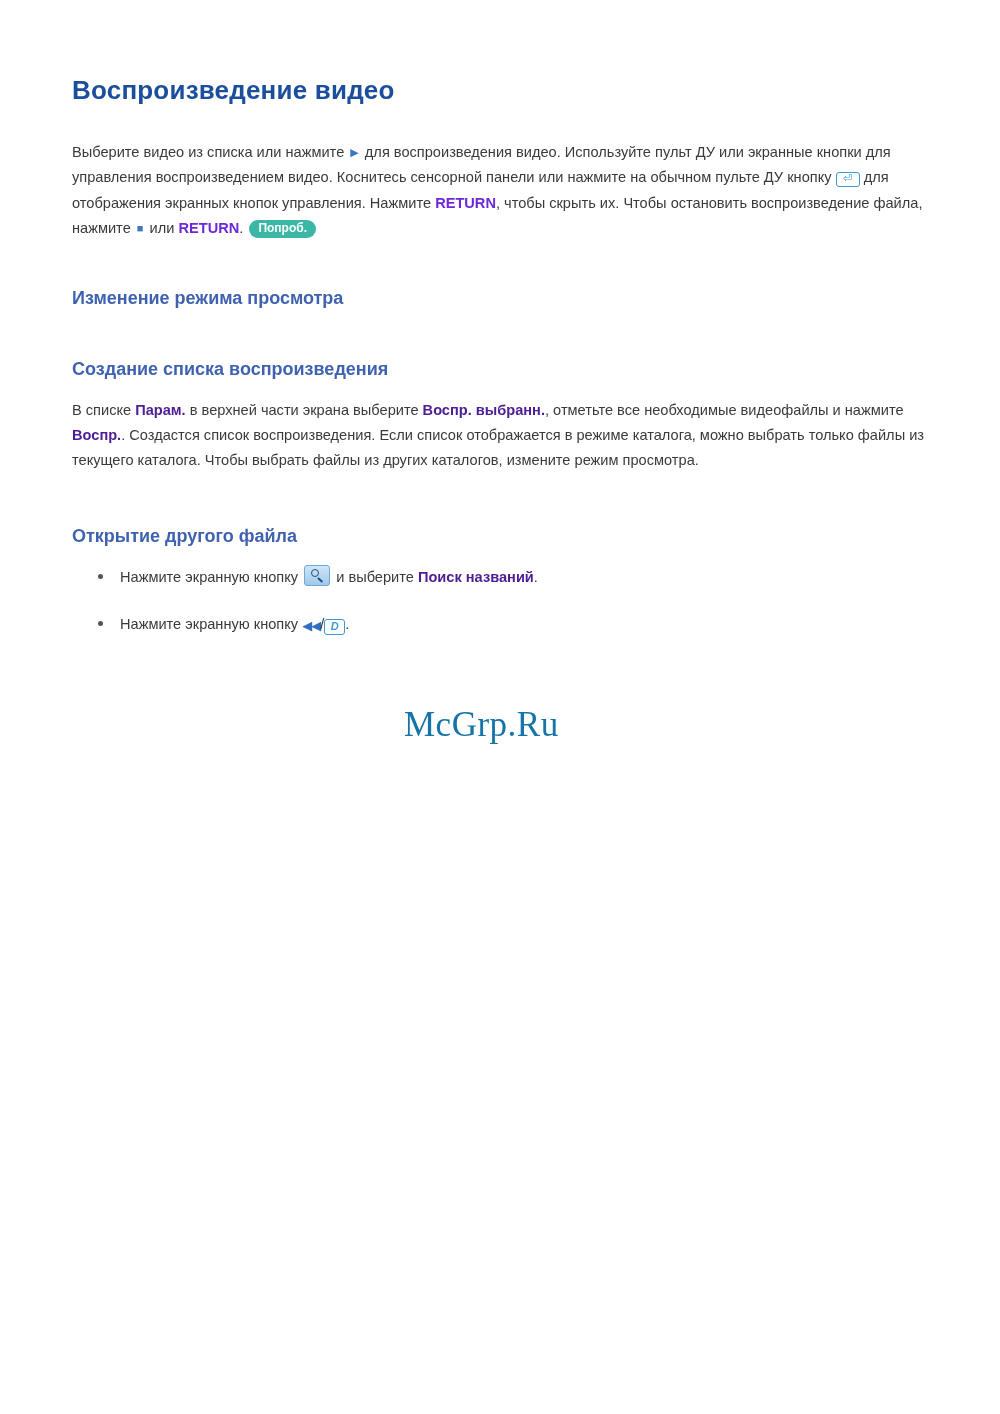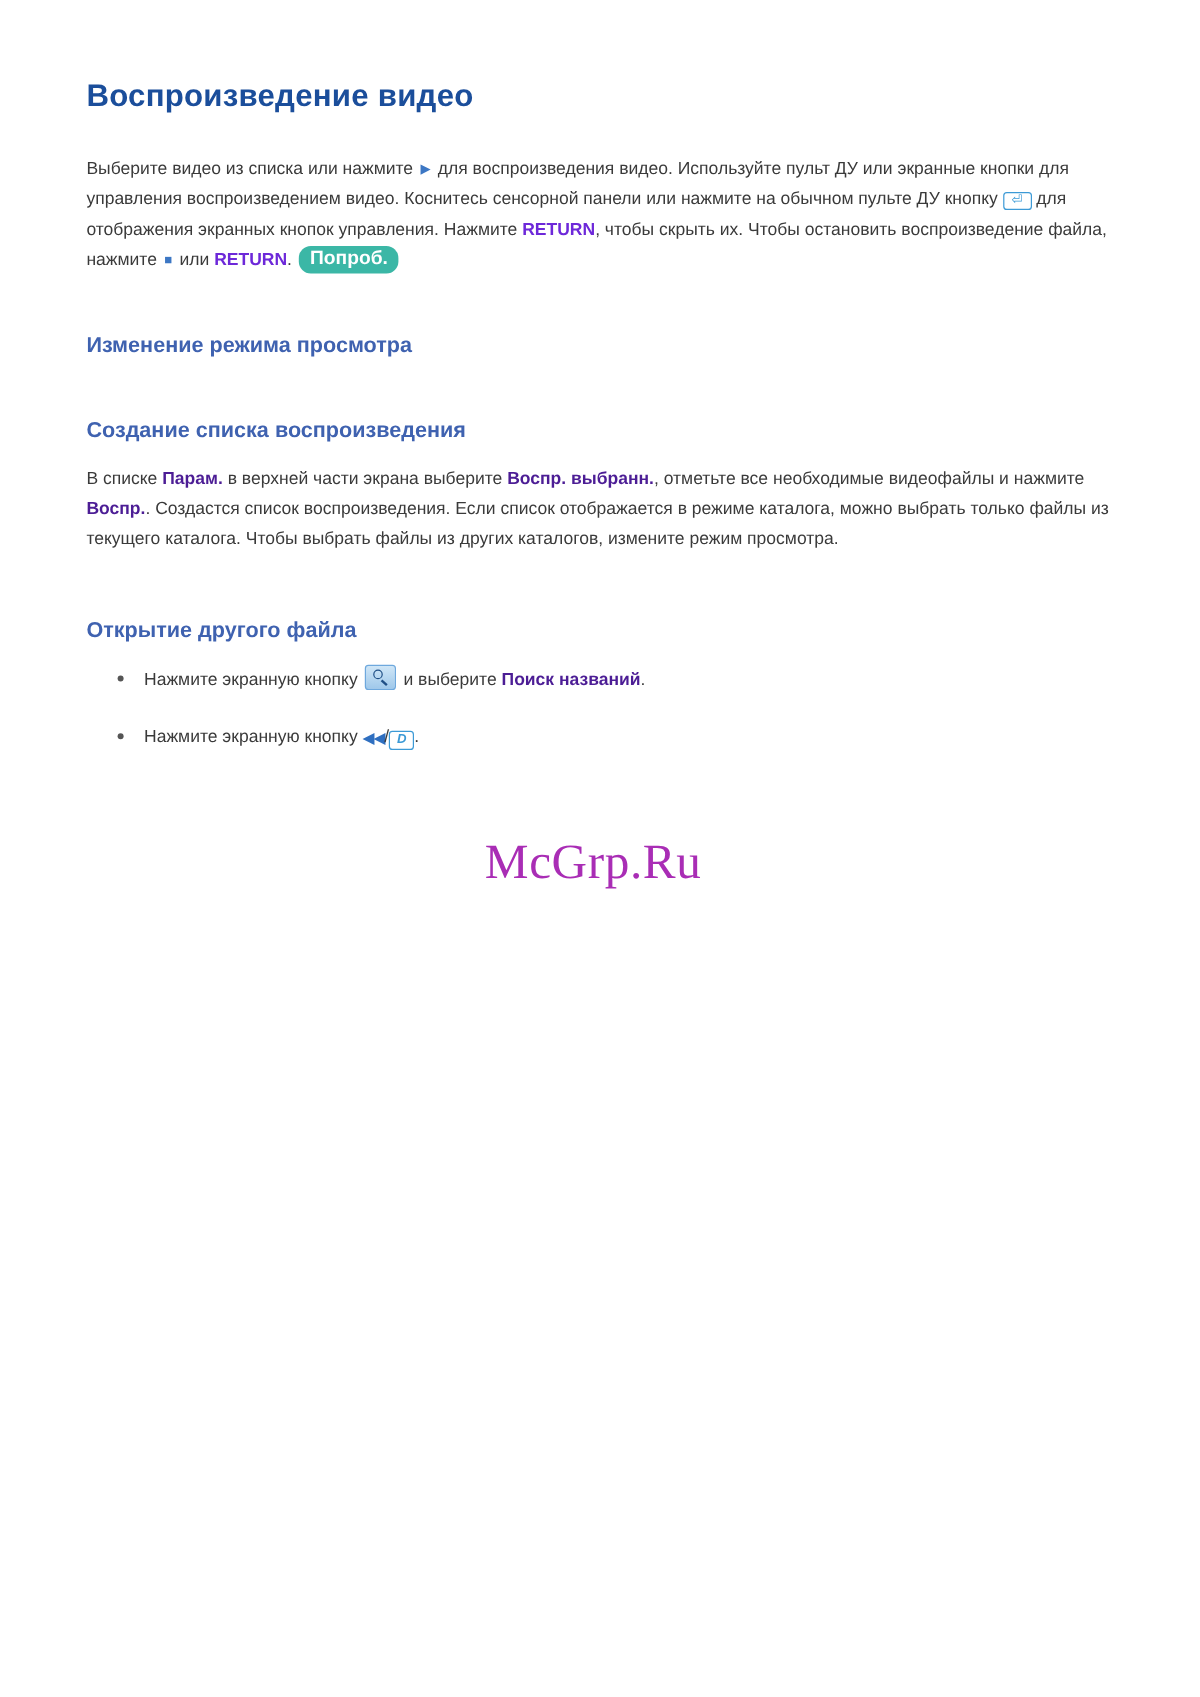--- a/index.html
+++ b/index.html
@@ -10,21 +10,21 @@
     width: 1000px;
     height: 1414px;
     background: #ffffff;
     font-family: "Liberation Sans", sans-serif;
     color: #333333;
     position: relative;
     overflow: hidden;
   }
   .page {
     position: absolute;
-    left: 0; top: 4px;
+    left: 0; top: 15px;
     width: 1000px;
     height: 1349px;
   }
   .content {
     position: absolute;
     left: 72px;
     top: 60px;
     width: 856px;
   }
   h1.title {
@@ -141,21 +141,21 @@
     width: 6px;
     height: 1.8px;
     background: #1f4f86;
     transform: rotate(42deg);
     transform-origin: left center;
   }
   .tag-try {
     display: inline-block;
     background: #3bb7a6;
     color: #ffffff;
-    font-size: 16px;
+    font-size: 12px;
     font-weight: bold;
     border-radius: 10px;
     padding: 2px 9px 3px 9px;
     line-height: 1.1;
     vertical-align: 1px;
     margin-left: 2px;
   }
   ul.bullets {
     list-style: none;
     margin: 0;
@@ -176,22 +176,22 @@
     width: 5px;
     height: 5px;
     background: #555;
     border-radius: 50%;
   }
   .watermark {
     position: absolute;
     left: 404px;
     top: 690px;
     font-family: "Liberation Serif", serif;
-    font-size: 41px;
-    color: #a21caf;
+    font-size: 35px;
+    color: #0369a1;
     letter-spacing: 0.5px;
     opacity: 0.92;
     white-space: nowrap;
   }
 </style>
 </head>
 <body>
 
 <div class="page">
   <div class="content">

